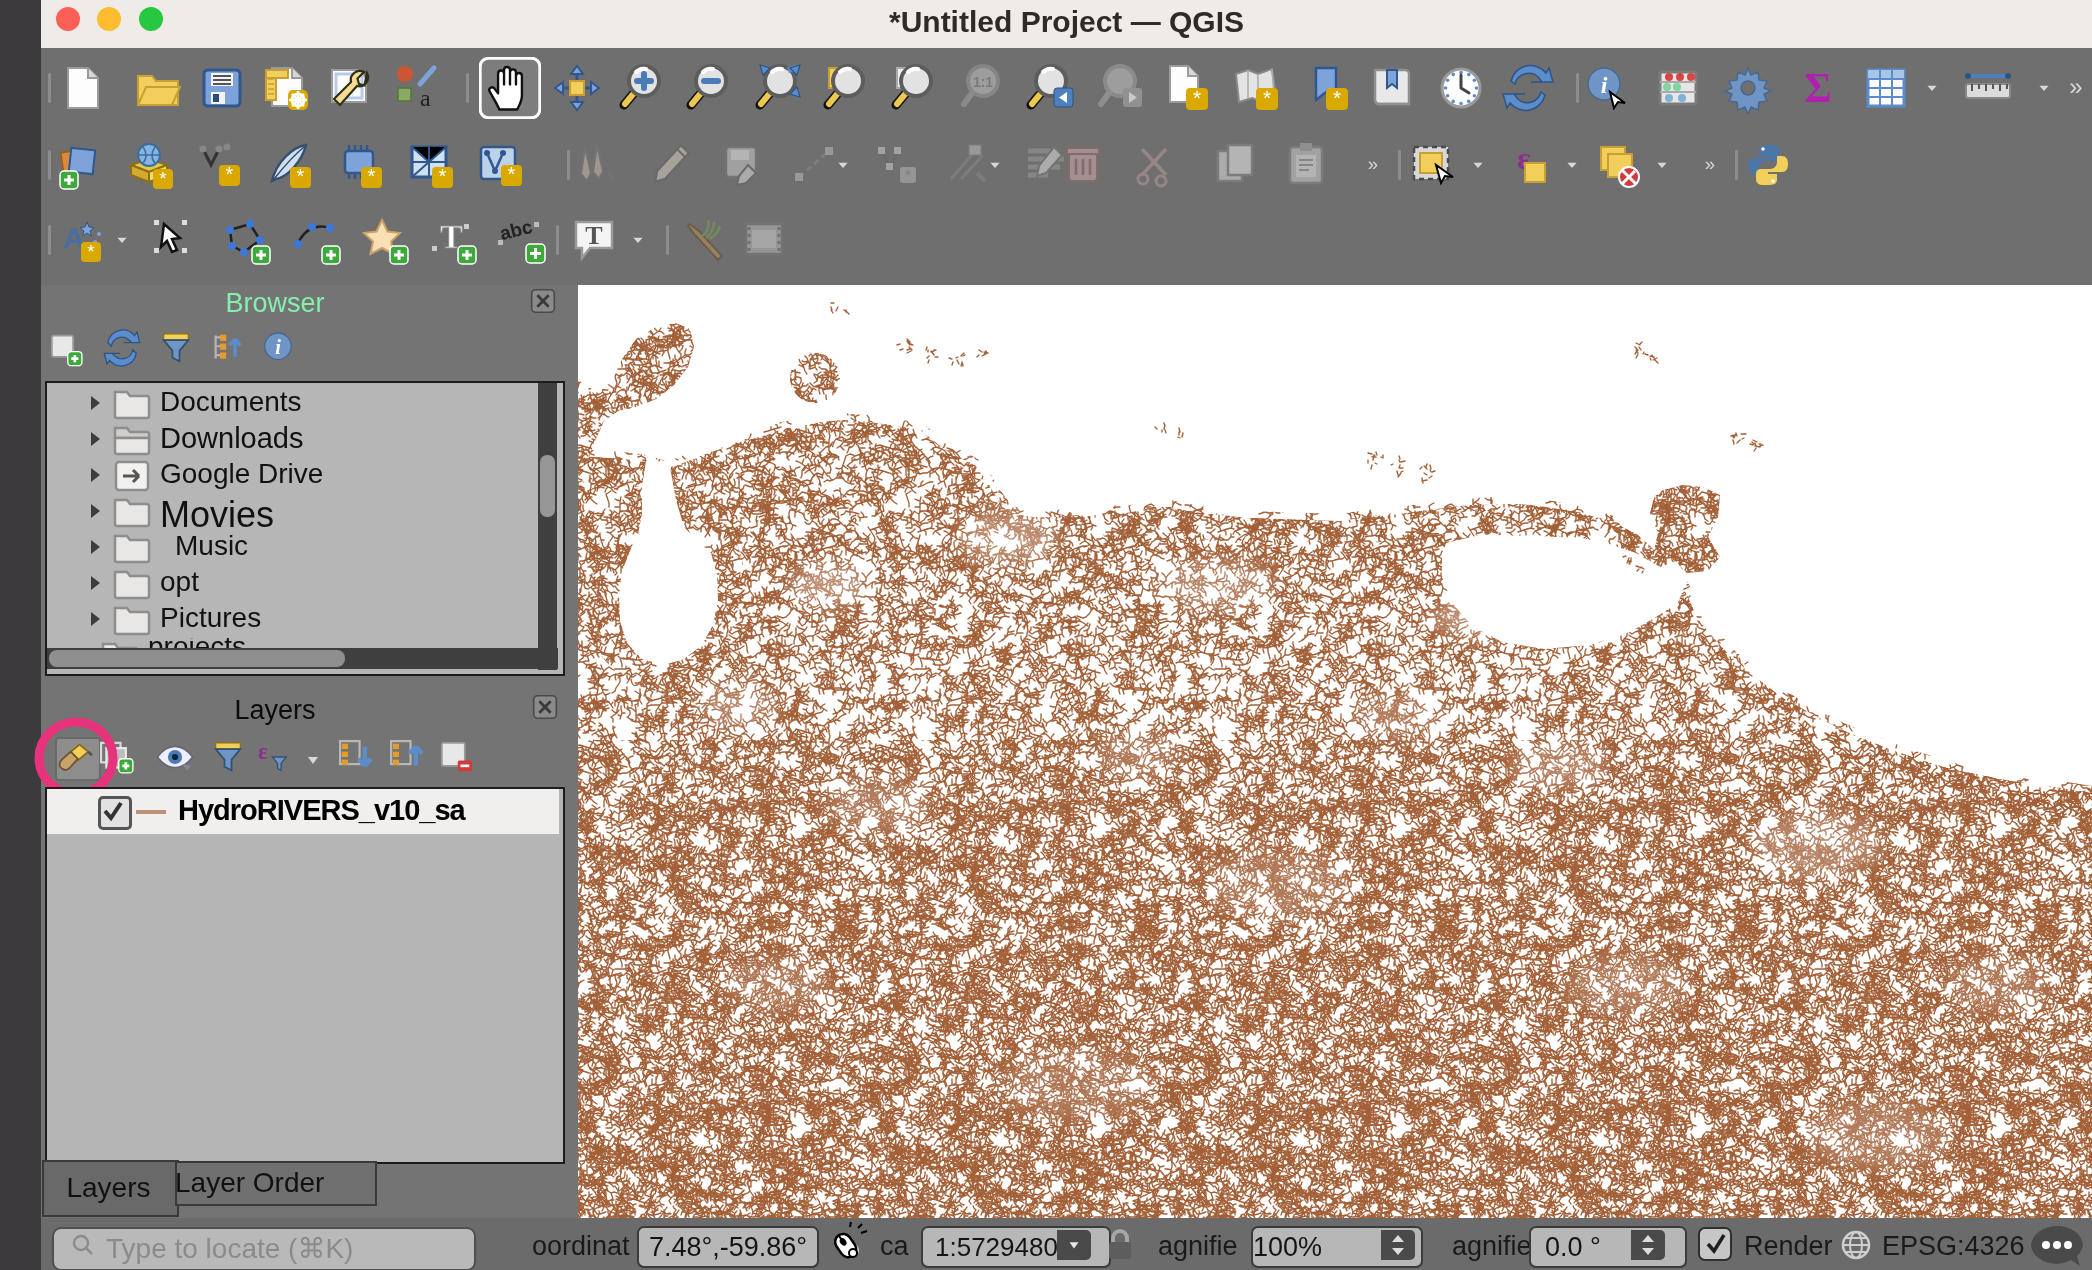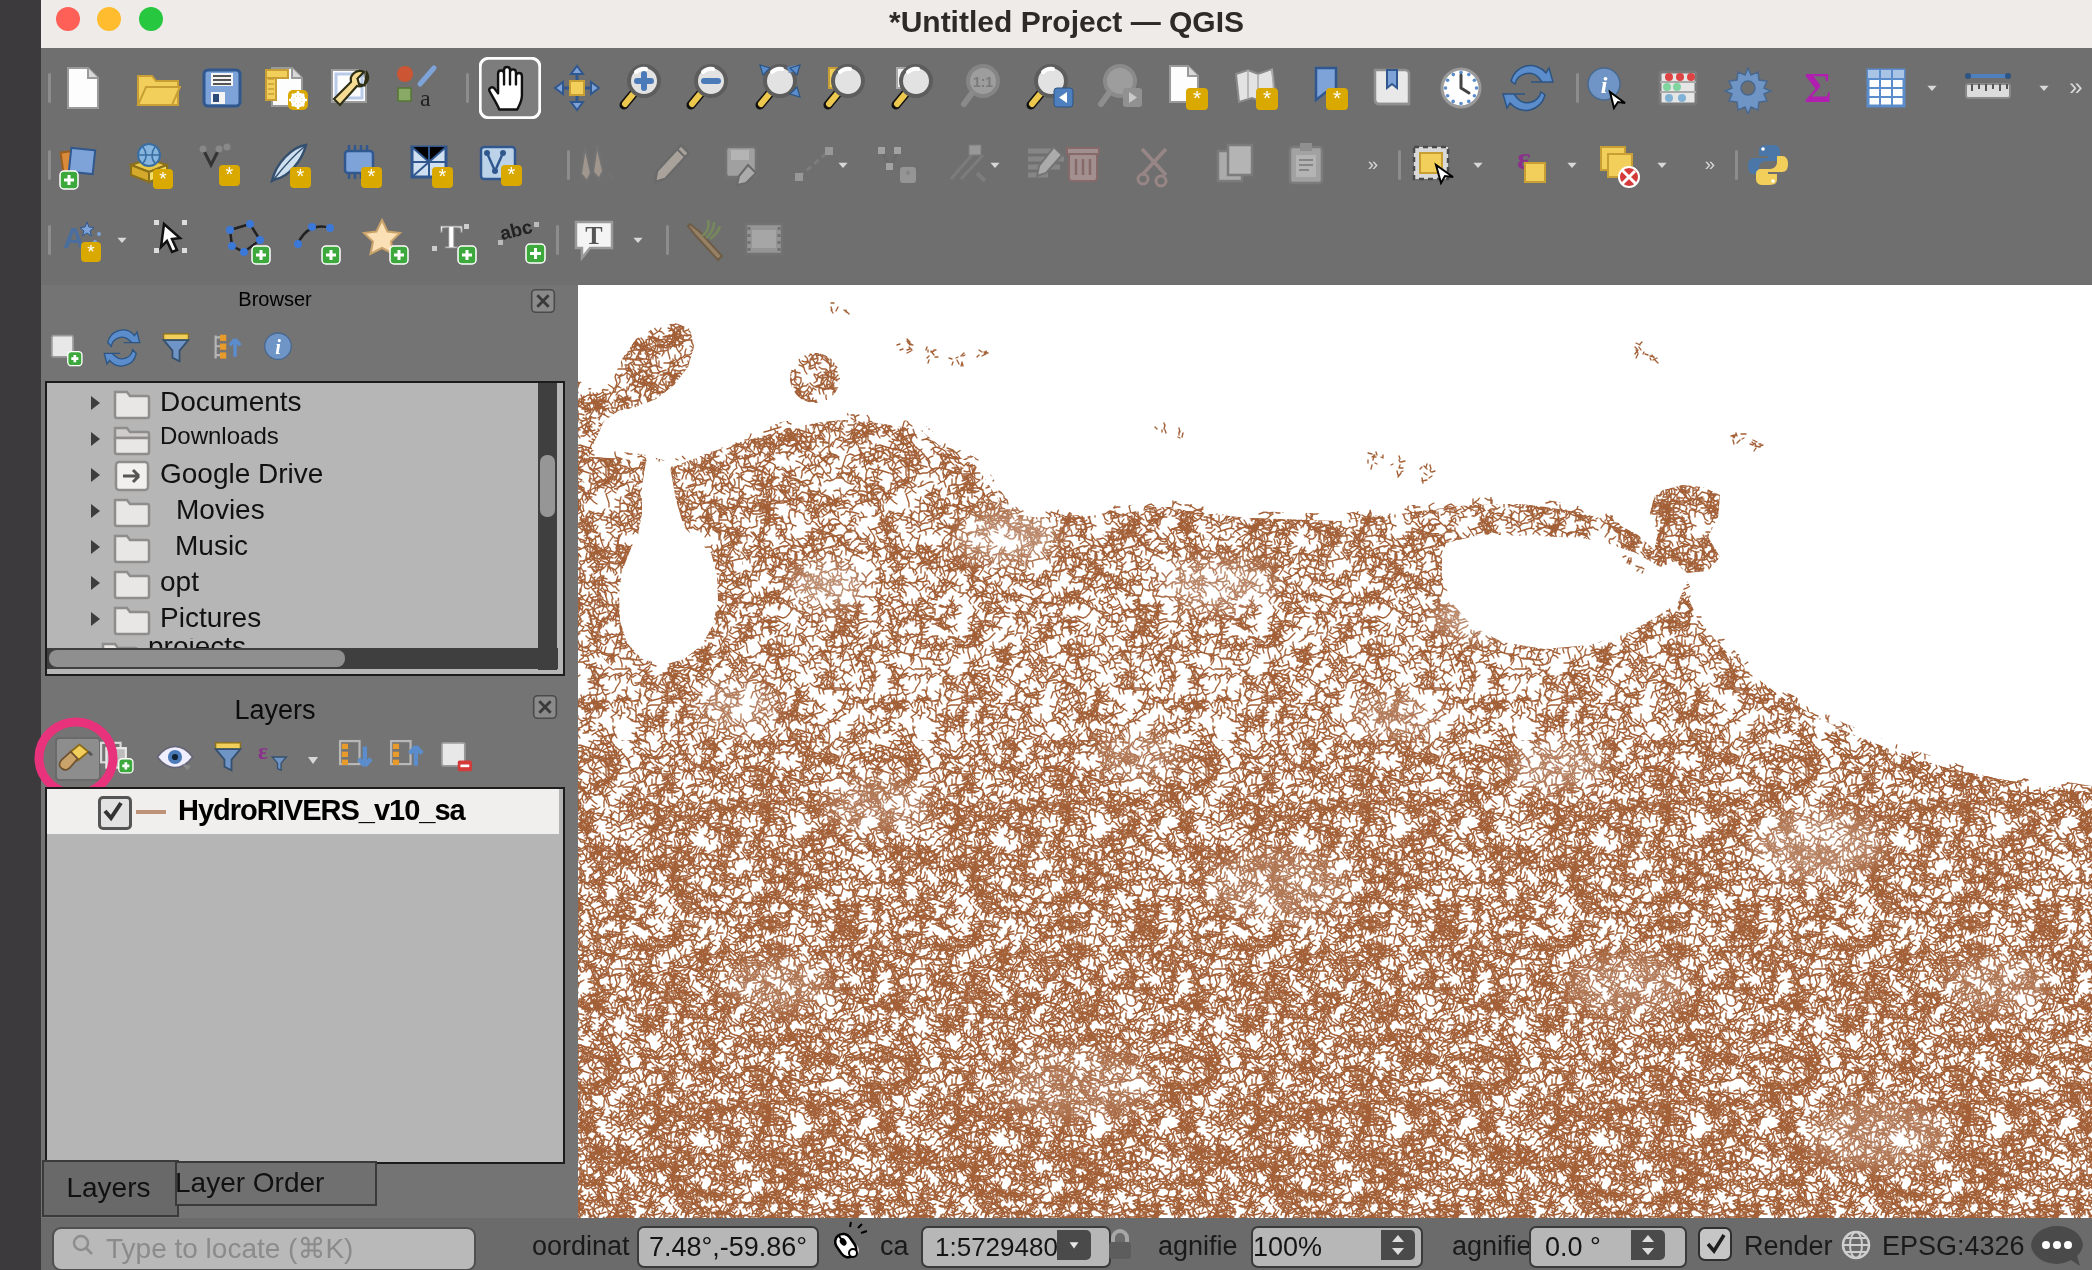--- a/index.html
+++ b/index.html
@@ -452,21 +452,21 @@
     <g opacity="0.5">
       <rect x="8" y="10" width="36" height="30" fill="#bbb" stroke="#777" stroke-width="2.5"></rect>
       <rect x="14" y="16" width="24" height="18" fill="#ddd"></rect>
       <path d="M11 13v3M11 20v3M11 27v3M11 34v3M41 13v3M41 20v3M41 27v3M41 34v3" stroke="#777" stroke-width="3"></path>
     </g>
   </svg>
 <div class="sep" style="left:48px;top:225px;height:30px"></div>
 <div class="sep" style="left:556px;top:225px;height:30px"></div>
 <div class="sep" style="left:666px;top:225px;height:30px"></div>
 <div class="abs" style="left:41px;top:285px;width:537px;height:933px;background:#747474"></div>
-<div class="lbl" style="left:180px;top:288px;width:190px;text-align:center;font-size:20px;color:#000000">Browser</div>
+<div class="lbl" style="left:180px;top:288px;width:190px;text-align:center;font-size:27px;color:#86efac">Browser</div>
 <svg class="abs" style="left:522px;top:280px" width="42" height="42" viewBox="0 0 52 52">
     <rect x="12" y="12" width="28" height="28" rx="5" fill="#8a8a8a" stroke="#4a4a4a" stroke-width="2"></rect>
     <path d="M19 19l14 14M33 19L19 33" stroke="#3a3a3a" stroke-width="3.5"></path>
   </svg>
 <svg class="abs" style="left:43px;top:325px" width="46" height="46" viewBox="0 0 52 52">
     <rect x="10" y="12" width="24" height="24" rx="2" fill="#e8e8e8" stroke="#9a9a9a" stroke-width="2"></rect>
     <rect x="28" y="30" width="16" height="16" rx="4" fill="#3da93d" stroke="#fff" stroke-width="1.5"></rect>
     <path d="M36.0 34V42M32 38.0H40" stroke="#fff" stroke-width="3"></path>
   </svg>
 <svg class="abs" style="left:99px;top:325px" width="46" height="46" viewBox="0 0 52 52">
@@ -496,36 +496,36 @@
     <path d="M4 10h12l3 4h17a2 2 0 0 1 2 2v18a2 2 0 0 1-2 2H6a2 2 0 0 1-2-2z" fill="#e9e7e5" stroke="#8f8d8b" stroke-width="2.5"></path>
   </svg>
 <div class="lbl" style="left:160px;top:386px;font-size:28px">Documents</div>
 <svg class="abs" style="left:87px;top:430px" width="18" height="18" viewBox="0 0 18 18">
     <path d="M4 2l9 7-9 7z" fill="#3d3d3d"></path>
   </svg>
 <svg style="position:absolute;left:111px;top:418px" width="42" height="42" viewBox="0 0 42 42">
     <path d="M4 10h12l3 4h17a2 2 0 0 1 2 2v4H4z" fill="#cfcdcb" stroke="#8f8d8b" stroke-width="2.5"></path>
     <path d="M4 20h34v14a2 2 0 0 1-2 2H6a2 2 0 0 1-2-2z" fill="#e9e7e5" stroke="#8f8d8b" stroke-width="2.5"></path>
   </svg>
-<div class="lbl" style="left:160px;top:422px;font-size:24px">Downloads</div>
+<div class="lbl" style="left:160px;top:422px;font-size:29px">Downloads</div>
 <svg class="abs" style="left:87px;top:466px" width="18" height="18" viewBox="0 0 18 18">
     <path d="M4 2l9 7-9 7z" fill="#3d3d3d"></path>
   </svg>
 <svg style="position:absolute;left:111px;top:454px" width="42" height="42" viewBox="0 0 42 42">
     <rect x="5" y="8" width="32" height="28" rx="3" fill="#f2f0ee" stroke="#8f8d8b" stroke-width="2.5"></rect>
     <path d="M12 22h16m0 0l-6-6m6 6l-6 6" stroke="#555" stroke-width="3" fill="none"></path>
   </svg>
 <div class="lbl" style="left:160px;top:458px;font-size:28px">Google Drive</div>
 <svg class="abs" style="left:87px;top:502px" width="18" height="18" viewBox="0 0 18 18">
     <path d="M4 2l9 7-9 7z" fill="#3d3d3d"></path>
   </svg>
 <svg style="position:absolute;left:111px;top:490px" width="42" height="42" viewBox="0 0 42 42">
     <path d="M4 10h12l3 4h17a2 2 0 0 1 2 2v18a2 2 0 0 1-2 2H6a2 2 0 0 1-2-2z" fill="#e9e7e5" stroke="#8f8d8b" stroke-width="2.5"></path>
   </svg>
-<div class="lbl" style="left:176px;top:494px;font-size:28px">Movies</div>
+<div class="lbl" style="left:160px;top:494px;font-size:36px">Movies</div>
 <svg class="abs" style="left:87px;top:538px" width="18" height="18" viewBox="0 0 18 18">
     <path d="M4 2l9 7-9 7z" fill="#3d3d3d"></path>
   </svg>
 <svg style="position:absolute;left:111px;top:526px" width="42" height="42" viewBox="0 0 42 42">
     <path d="M4 10h12l3 4h17a2 2 0 0 1 2 2v18a2 2 0 0 1-2 2H6a2 2 0 0 1-2-2z" fill="#e9e7e5" stroke="#8f8d8b" stroke-width="2.5"></path>
   </svg>
 <div class="lbl" style="left:175px;top:530px;font-size:28px">Music</div>
 <svg class="abs" style="left:87px;top:574px" width="18" height="18" viewBox="0 0 18 18">
     <path d="M4 2l9 7-9 7z" fill="#3d3d3d"></path>
   </svg>

